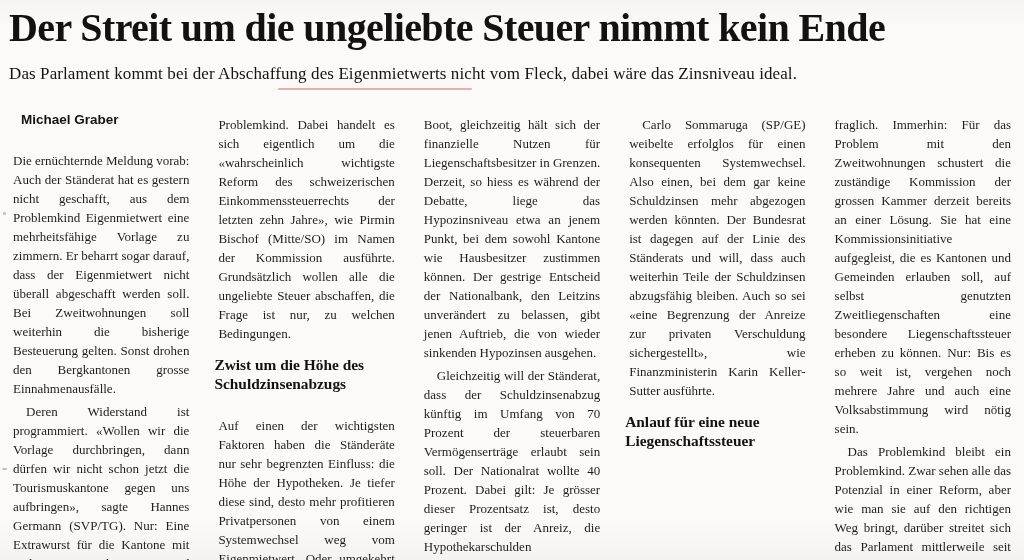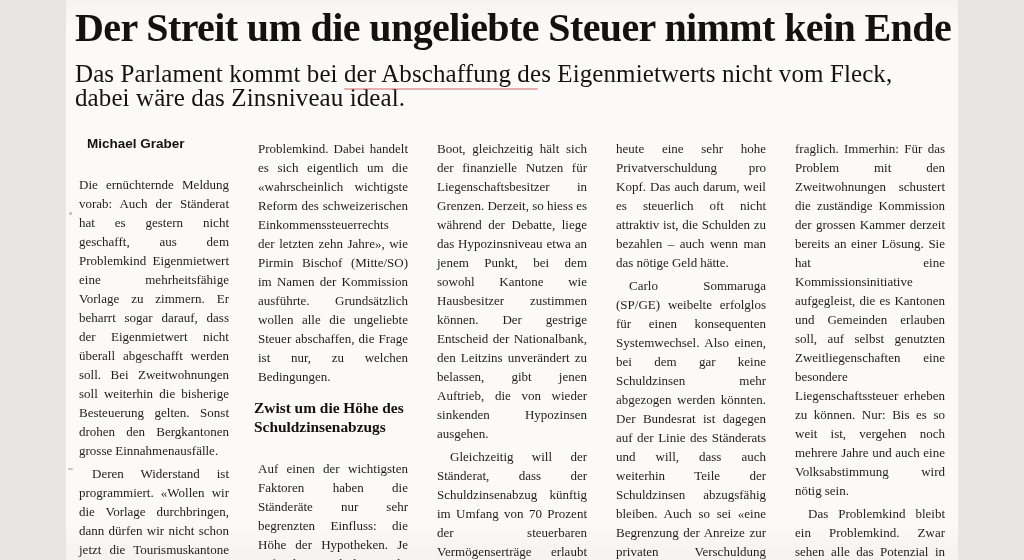--- a/index.html
+++ b/index.html
@@ -1,29 +1,29 @@
 <!DOCTYPE html>
 <html lang="de"><head>
 <meta charset="utf-8">
 <style>
   html,body { margin:0; padding:0; background:#e8e6e2; }
   .page {
-    position:relative; width:892px; height:560px; box-sizing:border-box;
+    position:relative; width:1024px; height:560px; box-sizing:border-box;
     margin:0 auto; overflow:hidden;
     background:linear-gradient(180deg,#f5f4f1 0%,#fbfaf8 5%,#fbfaf8 93%,#f4f3f0 100%);
     color:#1e1c19; font-family:"Liberation Serif", serif;
   }
   .header { padding:6px 10px 0 9px; }
   .headline {
     margin:0; font-family:"Liberation Serif", serif; font-weight:700;
     font-size:40px; line-height:1.12; letter-spacing:-0.6px; white-space:nowrap;
     color:#14110e;
   }
   .subheadline {
-    margin:11px 0 0; font-size:25px; line-height:24px; font-weight:400;
+    margin:11px 0 0; font-size:17px; line-height:24px; font-weight:400;
     color:#16130e; letter-spacing:0.1px;
   }
   .red-mark {
     position:absolute; left:278px; top:88px; width:194px; height:2px;
     background:rgba(207,82,88,0.45); border-radius:1px;
   }
   .speck { position:absolute; background:rgba(70,65,60,0.30); border-radius:1px; }
   .speck-a { left:2px; top:468px; width:5px; height:2px; }
   .speck-b { left:3px; top:212px; width:3px; height:3px; }
   .cols {
@@ -72,21 +72,20 @@
       <h3 class="colhead">Zwist um die Höhe des Schuldzinsenabzugs</h3>
       <p class="body">Auf einen der wichtigsten Faktoren haben die Ständeräte nur sehr begrenzten Einfluss: die Höhe der Hypotheken. Je tiefer diese sind, desto mehr profitieren Privatpersonen von einem Systemwechsel weg vom Eigenmietwert. Oder umgekehrt gelesen: desto grösser sind die Ausfälle für die öffentliche Hand. Steigen also die Zinsen, sind die Kantone eher mit im</p>
     </div>
 
     <div class="col">
       <p class="body">Boot, gleichzeitig hält sich der finanzielle Nutzen für Liegenschaftsbesitzer in Grenzen. Derzeit, so hiess es während der Debatte, liege das Hypozinsniveau etwa an jenem Punkt, bei dem sowohl Kantone wie Hausbesitzer zustimmen können. Der gestrige Entscheid der Nationalbank, den Leitzins unverändert zu belassen, gibt jenen Auftrieb, die von wieder sinkenden Hypozinsen ausgehen.</p>
       <p class="body indent">Gleichzeitig will der Ständerat, dass der Schuldzinsenabzug künftig im Umfang von 70 Prozent der steuerbaren Vermögenserträge erlaubt sein soll. Der Nationalrat wollte 40 Prozent. Dabei gilt: Je grösser dieser Prozentsatz ist, desto geringer ist der Anreiz, die Hypothekarschulden zurückzuzahlen. Dass hier mehr Anreize geschaffen werden, war ursprünglich ein Kernstück dieser Vorlage. Die Schweiz hat</p>
     </div>
 
     <div class="col">
-      <p class="body">heute eine sehr hohe Privatverschuldung pro Kopf. Das auch darum, weil es steuerlich oft nicht attraktiv ist, die Schulden zu bezahlen – auch wenn man das nötige Geld hätte.</p>
       <p class="body indent">Carlo Sommaruga (SP/GE) weibelte erfolglos für einen konsequenten Systemwechsel. Also einen, bei dem gar keine Schuldzinsen mehr abgezogen werden könnten. Der Bundesrat ist dagegen auf der Linie des Ständerats und will, dass auch weiterhin Teile der Schuldzinsen abzugsfähig bleiben. Auch so sei «eine Begrenzung der Anreize zur privaten Verschuldung sichergestellt», wie Finanzministerin Karin Keller-Sutter ausführte.</p>
       <h3 class="colhead">Anlauf für eine neue Liegenschaftssteuer</h3>
 
     </div>
 
     <div class="col">
       <p class="body">fraglich. Immerhin: Für das Problem mit den Zweitwohnungen schustert die zuständige Kommission der grossen Kammer derzeit bereits an einer Lösung. Sie hat eine Kommissionsinitiative aufgegleist, die es Kantonen und Gemeinden erlauben soll, auf selbst genutzten Zweitliegenschaften eine besondere Liegenschaftssteuer erheben zu können. Nur: Bis es so weit ist, vergehen noch mehrere Jahre und auch eine Volksabstimmung wird nötig sein.</p>
       <p class="body indent">Das Problemkind bleibt ein Problemkind. Zwar sehen alle das Potenzial in einer Reform, aber wie man sie auf den richtigen Weg bringt, darüber streitet sich das Parlament mittlerweile seit sechs Jahren. Viele Verhandlungsrunden bleiben den Räten nicht mehr. Sonst wird aus dem Nachsitzen bald der Übungsabbruch.</p>
     </div>
 

